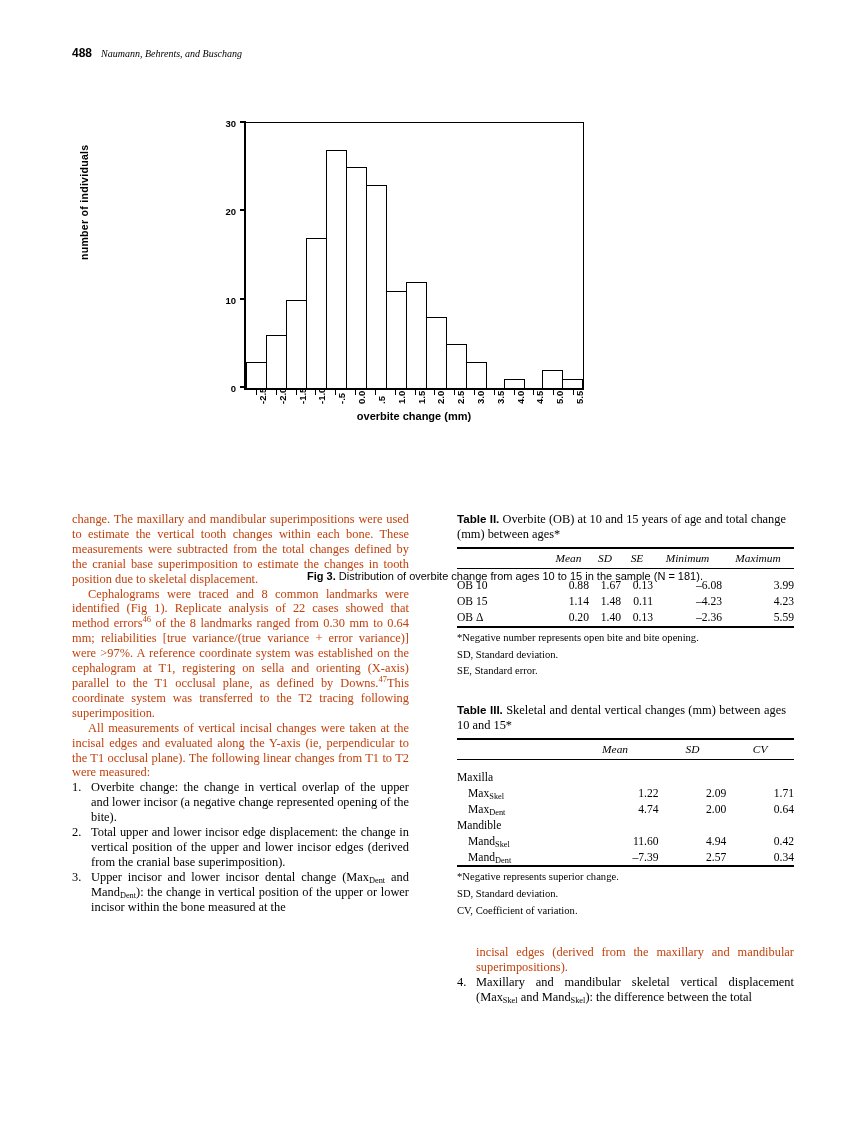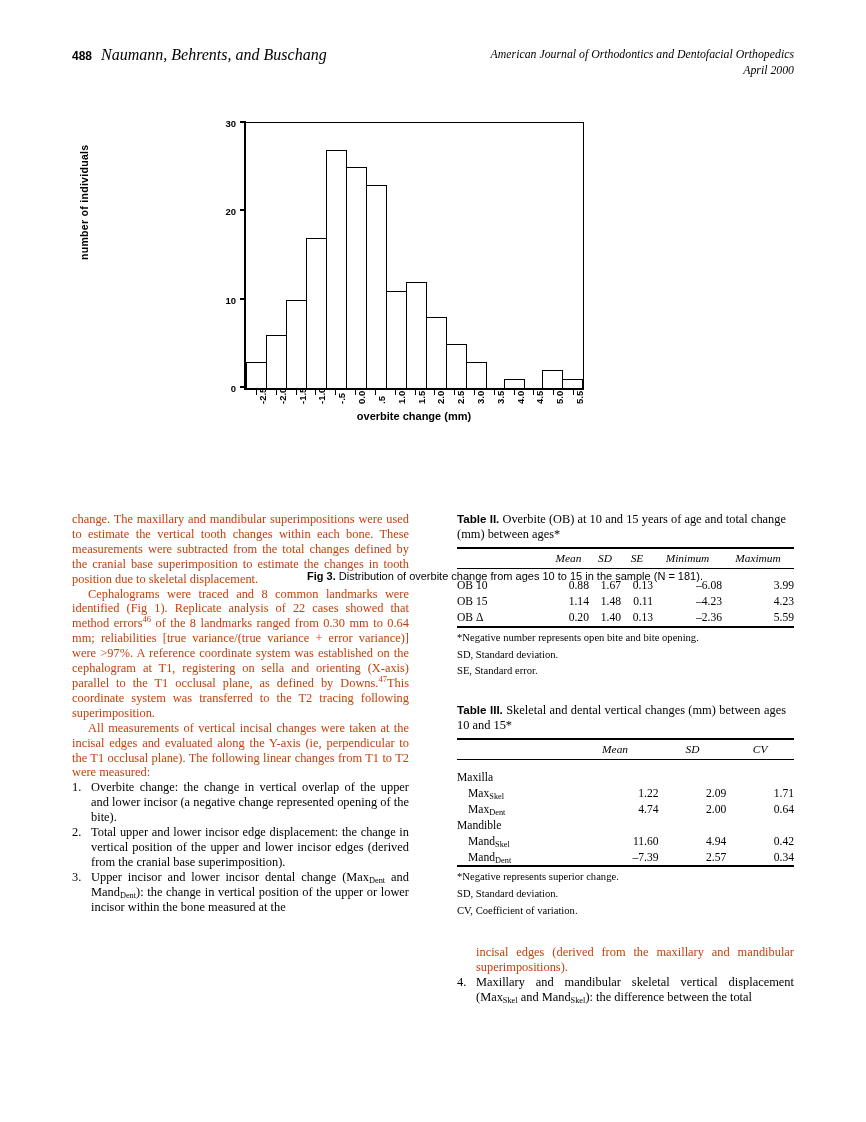--- a/index.html
+++ b/index.html
@@ -13,21 +13,21 @@
     box-sizing:border-box;
   }
 
   
   .runhead {
     position:absolute; left:72px; top:46px; right:72px;
     height:36px;
   }
   .rh-left { position:absolute; left:0; top:0; white-space:nowrap; font-size:11.5px; }
   .rh-folio { font-family:"Liberation Sans", sans-serif; font-weight:bold; font-size:12px; color:#000; }
-  .rh-authors { font-style:italic; font-size:16px; margin-left:9px; color:#000; }
+  .rh-authors { font-style:italic; font-size:10px; margin-left:9px; color:#000; }
   .rh-right { position:absolute; right:0; top:0; text-align:right; font-style:italic; font-size:11.8px; line-height:16px; color:#000; }
 
   
   .figure-wrap { position:absolute; left:72px; top:110px; width:722px; }
   .chartbox { position:relative; width:722px; height:330px; }
 
   .ylabel {
     position:absolute;
     left:6px; top:150px;
     transform:rotate(-90deg);
@@ -181,24 +181,20 @@
   .spacer-row td { height:6px; }
 </style>
 </head>
 <body>
 
 <div class="page">
 
   <div class="runhead">
     <div class="rh-left">
       <span class="rh-folio">488</span><span class="rh-authors">Naumann, Behrents, and Buschang</span>
-    </div>
-    <div class="rh-right">
-      <div>American Journal of Orthodontics and Dentofacial Orthopedics</div>
-      <div>April 2000</div>
     </div>
   </div>
 
   <div class="figure-wrap">
     <div class="chartbox">
       <div class="ylabel">number of individuals</div>
       <div class="plot" id="plot">
         <div class="bars" id="bars">
             <div class="bar" title="-2.5: 3" style="height: 10%;"></div>
             <div class="bar" title="-2.0: 6" style="height: 20%;"></div>

